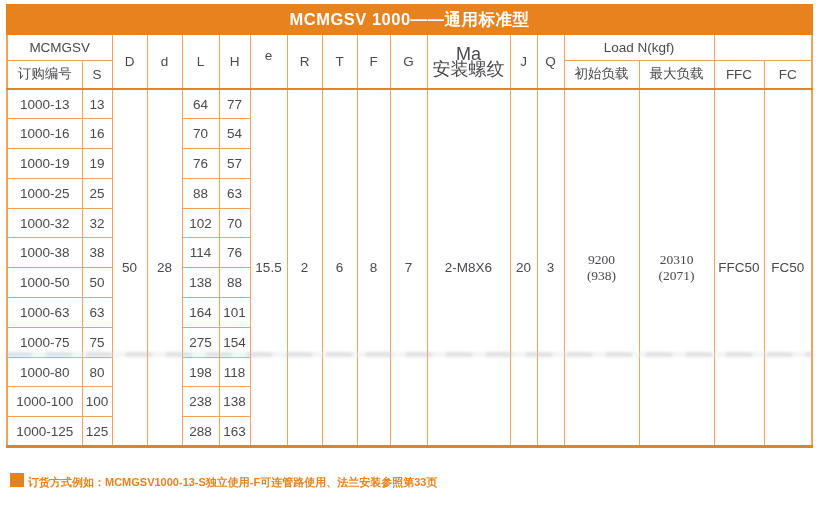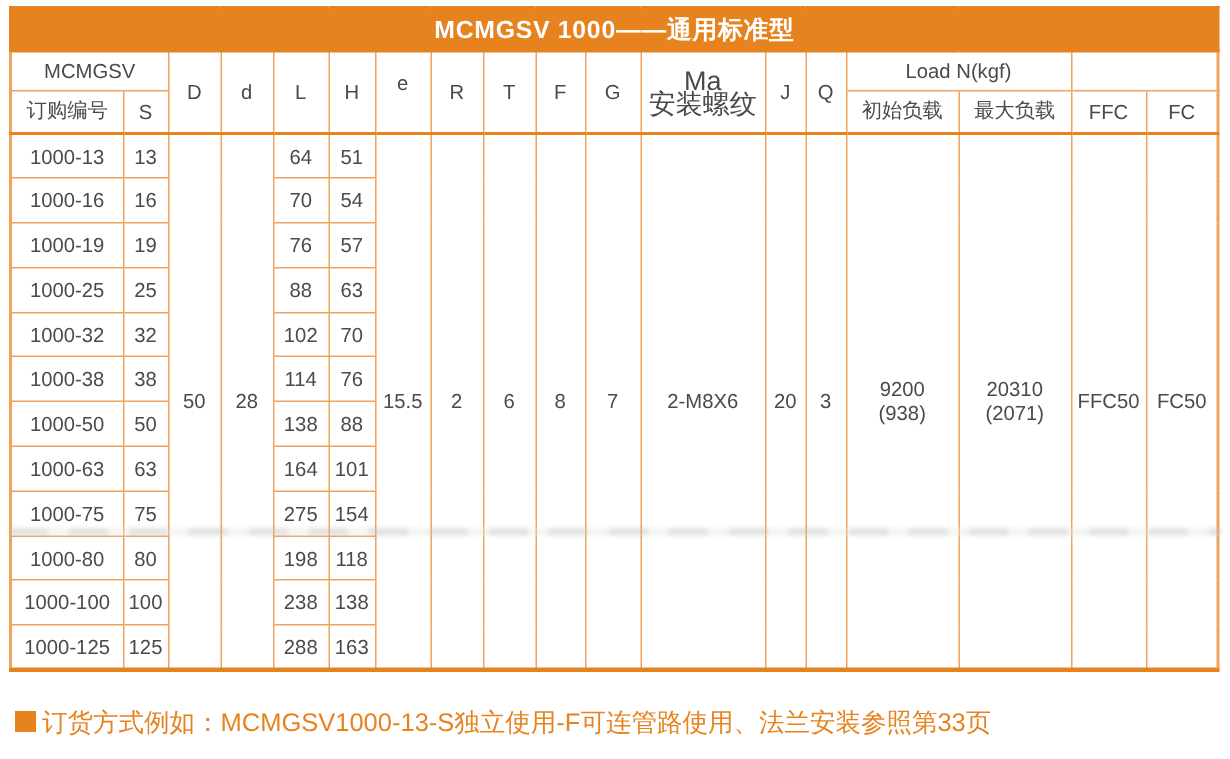--- a/index.html
+++ b/index.html
@@ -41,26 +41,26 @@
   }
   tr.h1{height:26px;}
   tr.h2{height:29px;}
   thead th{font-weight:normal;font-size:13.5px;}
   tr.h2 th, thead th[rowspan]{
     border-bottom:2.6px solid #e6831f;
   }
   thead th.col-e{padding-bottom:12px;}
   thead th.ma div{line-height:15px;font-size:18px;}
   tbody tr{height:29.8px;}
-  td.two-line div{line-height:16px;}
+  td.two-line div{line-height:16px;font-family:Liberation Serif, serif;}
   .note{
     position:absolute;left:10px;top:470px;
     color:#e6831f;
-    font-size:17px;
-    font-weight:normal;
+    font-size:11px;
+    font-weight:bold;
     line-height:24px;
     white-space:nowrap;
   }
   .note .bullet{
     display:inline-block;
     width:14px;height:14px;
     background:#e6831f;
     margin-right:4px;
     vertical-align:-1px;
   }
@@ -130,21 +130,21 @@
         <th>FC</th>
       </tr>
     </thead>
     <tbody>
       <tr>
         <td>1000-13</td>
         <td>13</td>
         <td rowspan="12">50</td>
         <td rowspan="12">28</td>
         <td>64</td>
-        <td>51</td>
+        <td>77</td>
         <td rowspan="12">15.5</td>
         <td rowspan="12">2</td>
         <td rowspan="12">6</td>
         <td rowspan="12">8</td>
         <td rowspan="12">7</td>
         <td rowspan="12">2-M8X6</td>
         <td rowspan="12">20</td>
         <td rowspan="12">3</td>
         <td rowspan="12" class="two-line">
           <div>9200</div>

